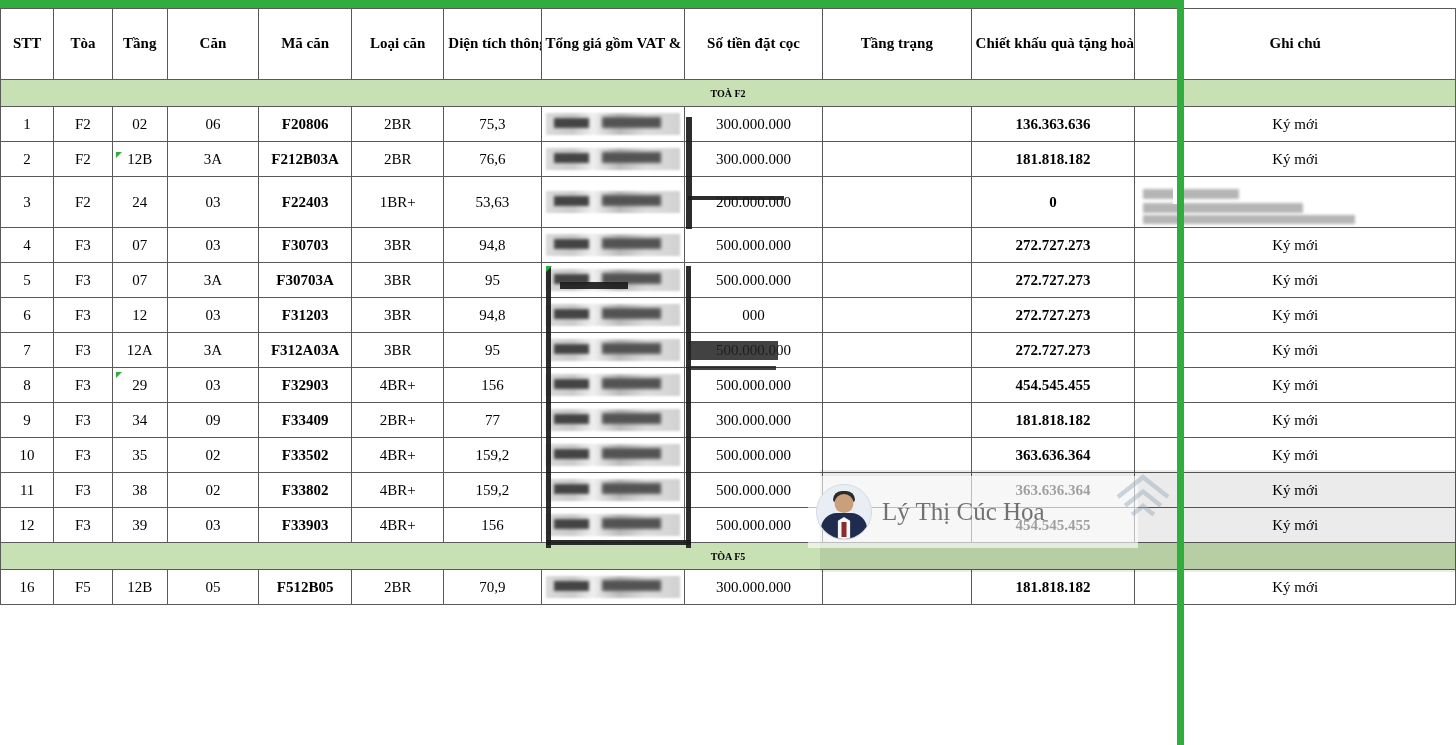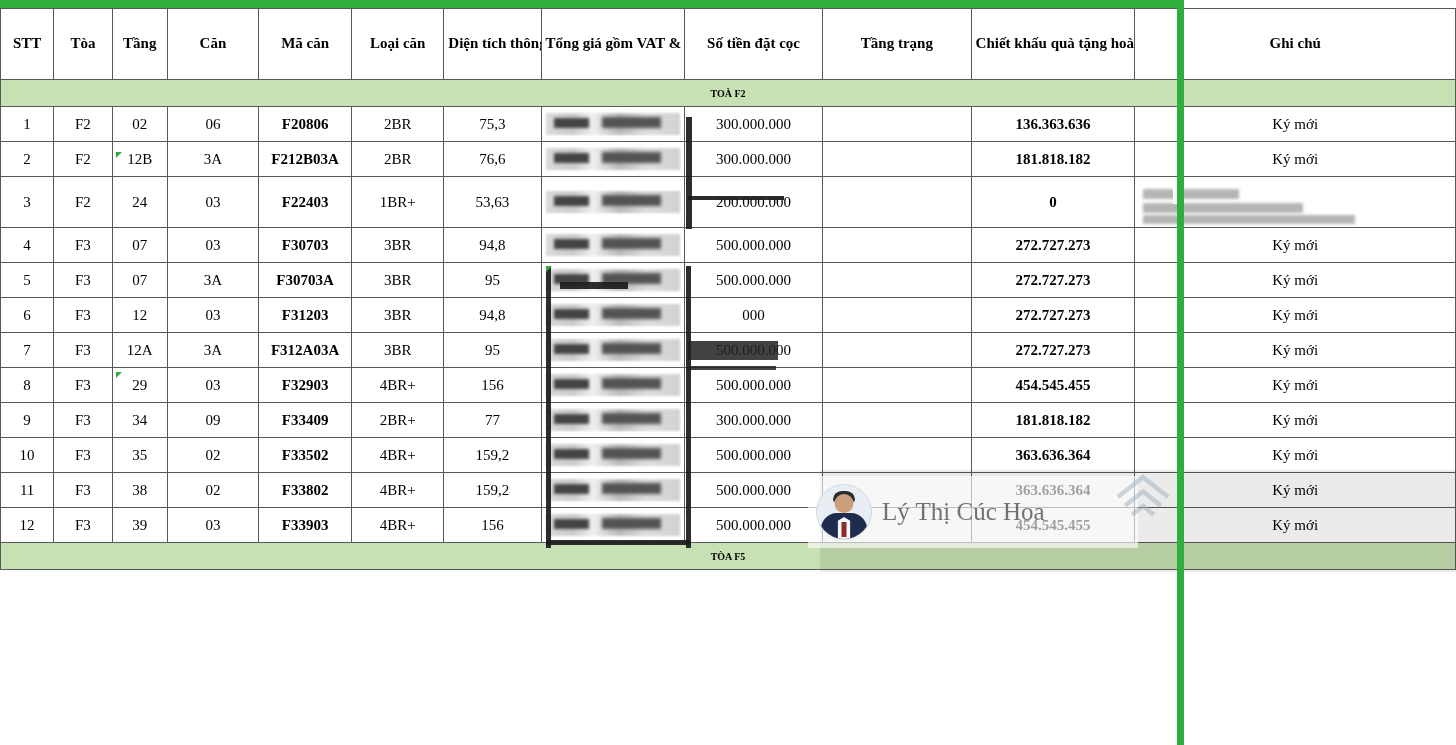--- a/index.html
+++ b/index.html
@@ -520,20 +520,36 @@
           </td>
         <td class="r deposit">500.000.000</td>
         <td class="r"></td>
         <td class="r money">454.545.455</td>
         <td class="r note">Ký mới</td>
       </tr>
 
       <tr class="grouprow">
         <td colspan="12">TÒA F5</td>
       </tr>
+      <tr>
+        <td class="r">16</td>
+        <td class="r">F5</td>
+        <td class="r">12B</td>
+        <td class="r">05</td>
+        <td class="r code">F512B05</td>
+        <td class="r">2BR</td>
+        <td class="r">70,9</td>
+        <td class="r blurcell">
+            <div class="redact"></div>
+          </td>
+        <td class="r deposit">300.000.000</td>
+        <td class="r"></td>
+        <td class="r money">181.818.182</td>
+        <td class="r note">Ký mới</td>
+      </tr>
 
     </tbody>
   </table>
 
   <div class="smear" style="left:686px; top:117px; width:6px; height:112px;"></div>
   <div class="smear" style="left:546px; top:266px; width:5px; height:282px;"></div>
   <div class="smear" style="left:686px; top:266px; width:5px; height:282px;"></div>
   <div class="smear" style="left:546px; top:540px; width:145px; height:5px;"></div>
   <div class="smear" style="left:560px; top:282px; width:68px; height:7px;"></div>
   <div class="smear2" style="left:688px; top:341px; width:90px; height:19px;"></div>

